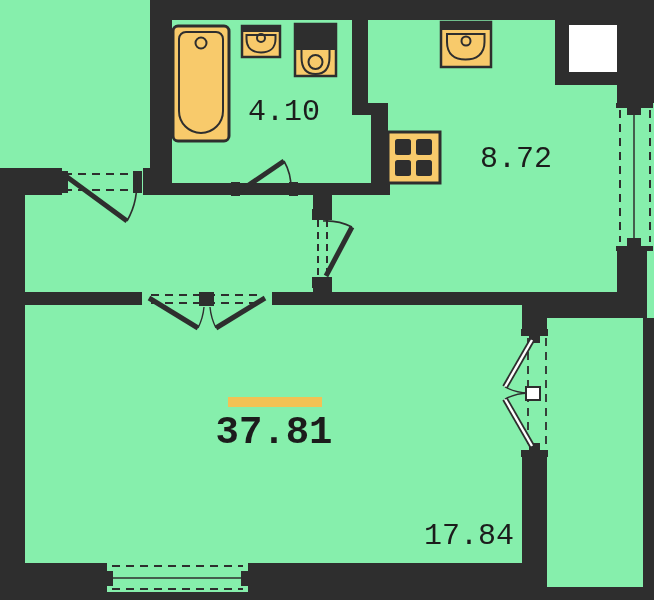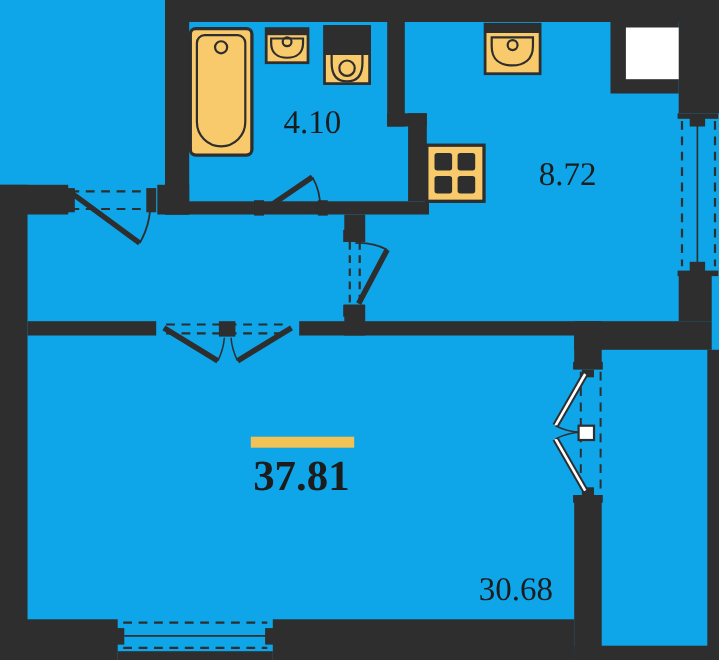--- a/index.html
+++ b/index.html
@@ -1,18 +1,18 @@
 <!DOCTYPE html>
 <html><head>
 <meta charset="utf-8">
 <style>
   html,body{margin:0;padding:0;background:#ffffff;}
   #plan{
-    position:relative;width:654px;height:600px;background:#0ea5e9;overflow:hidden;
-    font-family:Liberation Serif, serif;
+    position:relative;width:654px;height:600px;background:#86efac;overflow:hidden;
+    font-family:Liberation Mono, monospace;
   }
   .w{position:absolute;background:#2e2e2e;}
   .notch{position:absolute;background:#ffffff;}
   svg.layer{position:absolute;left:0;top:0;}
   .room-label{
     position:absolute;transform:translate(-50%,-50%);
     font-size:30px;color:#1c1c1c;white-space:nowrap;letter-spacing:0px;
   }
   .total-label{
     position:absolute;transform:translate(-50%,-50%);
@@ -174,19 +174,19 @@
       <rect x="395" y="160" width="16" height="16" rx="2.5" fill="#2e2e2e"></rect>
       <rect x="416" y="160" width="16" height="16" rx="2.5" fill="#2e2e2e"></rect>
     </g>
   </svg>
 
   <div class="room-label" style="left:284px;top:112px">4.10</div>
 
 
   <div class="room-label" style="left:516px;top:159px">8.72</div>
 
-  <div class="room-label" style="left:469px;top:536px">30.68</div>
+  <div class="room-label" style="left:469px;top:536px">17.84</div>
 
 
   <div class="accent-bar" style="left:228px;top:397px;width:94px;height:10px"></div>
   <div class="total-label" style="left:274px;top:433px">37.81</div>
 
 </div>
 
 </body></html>

